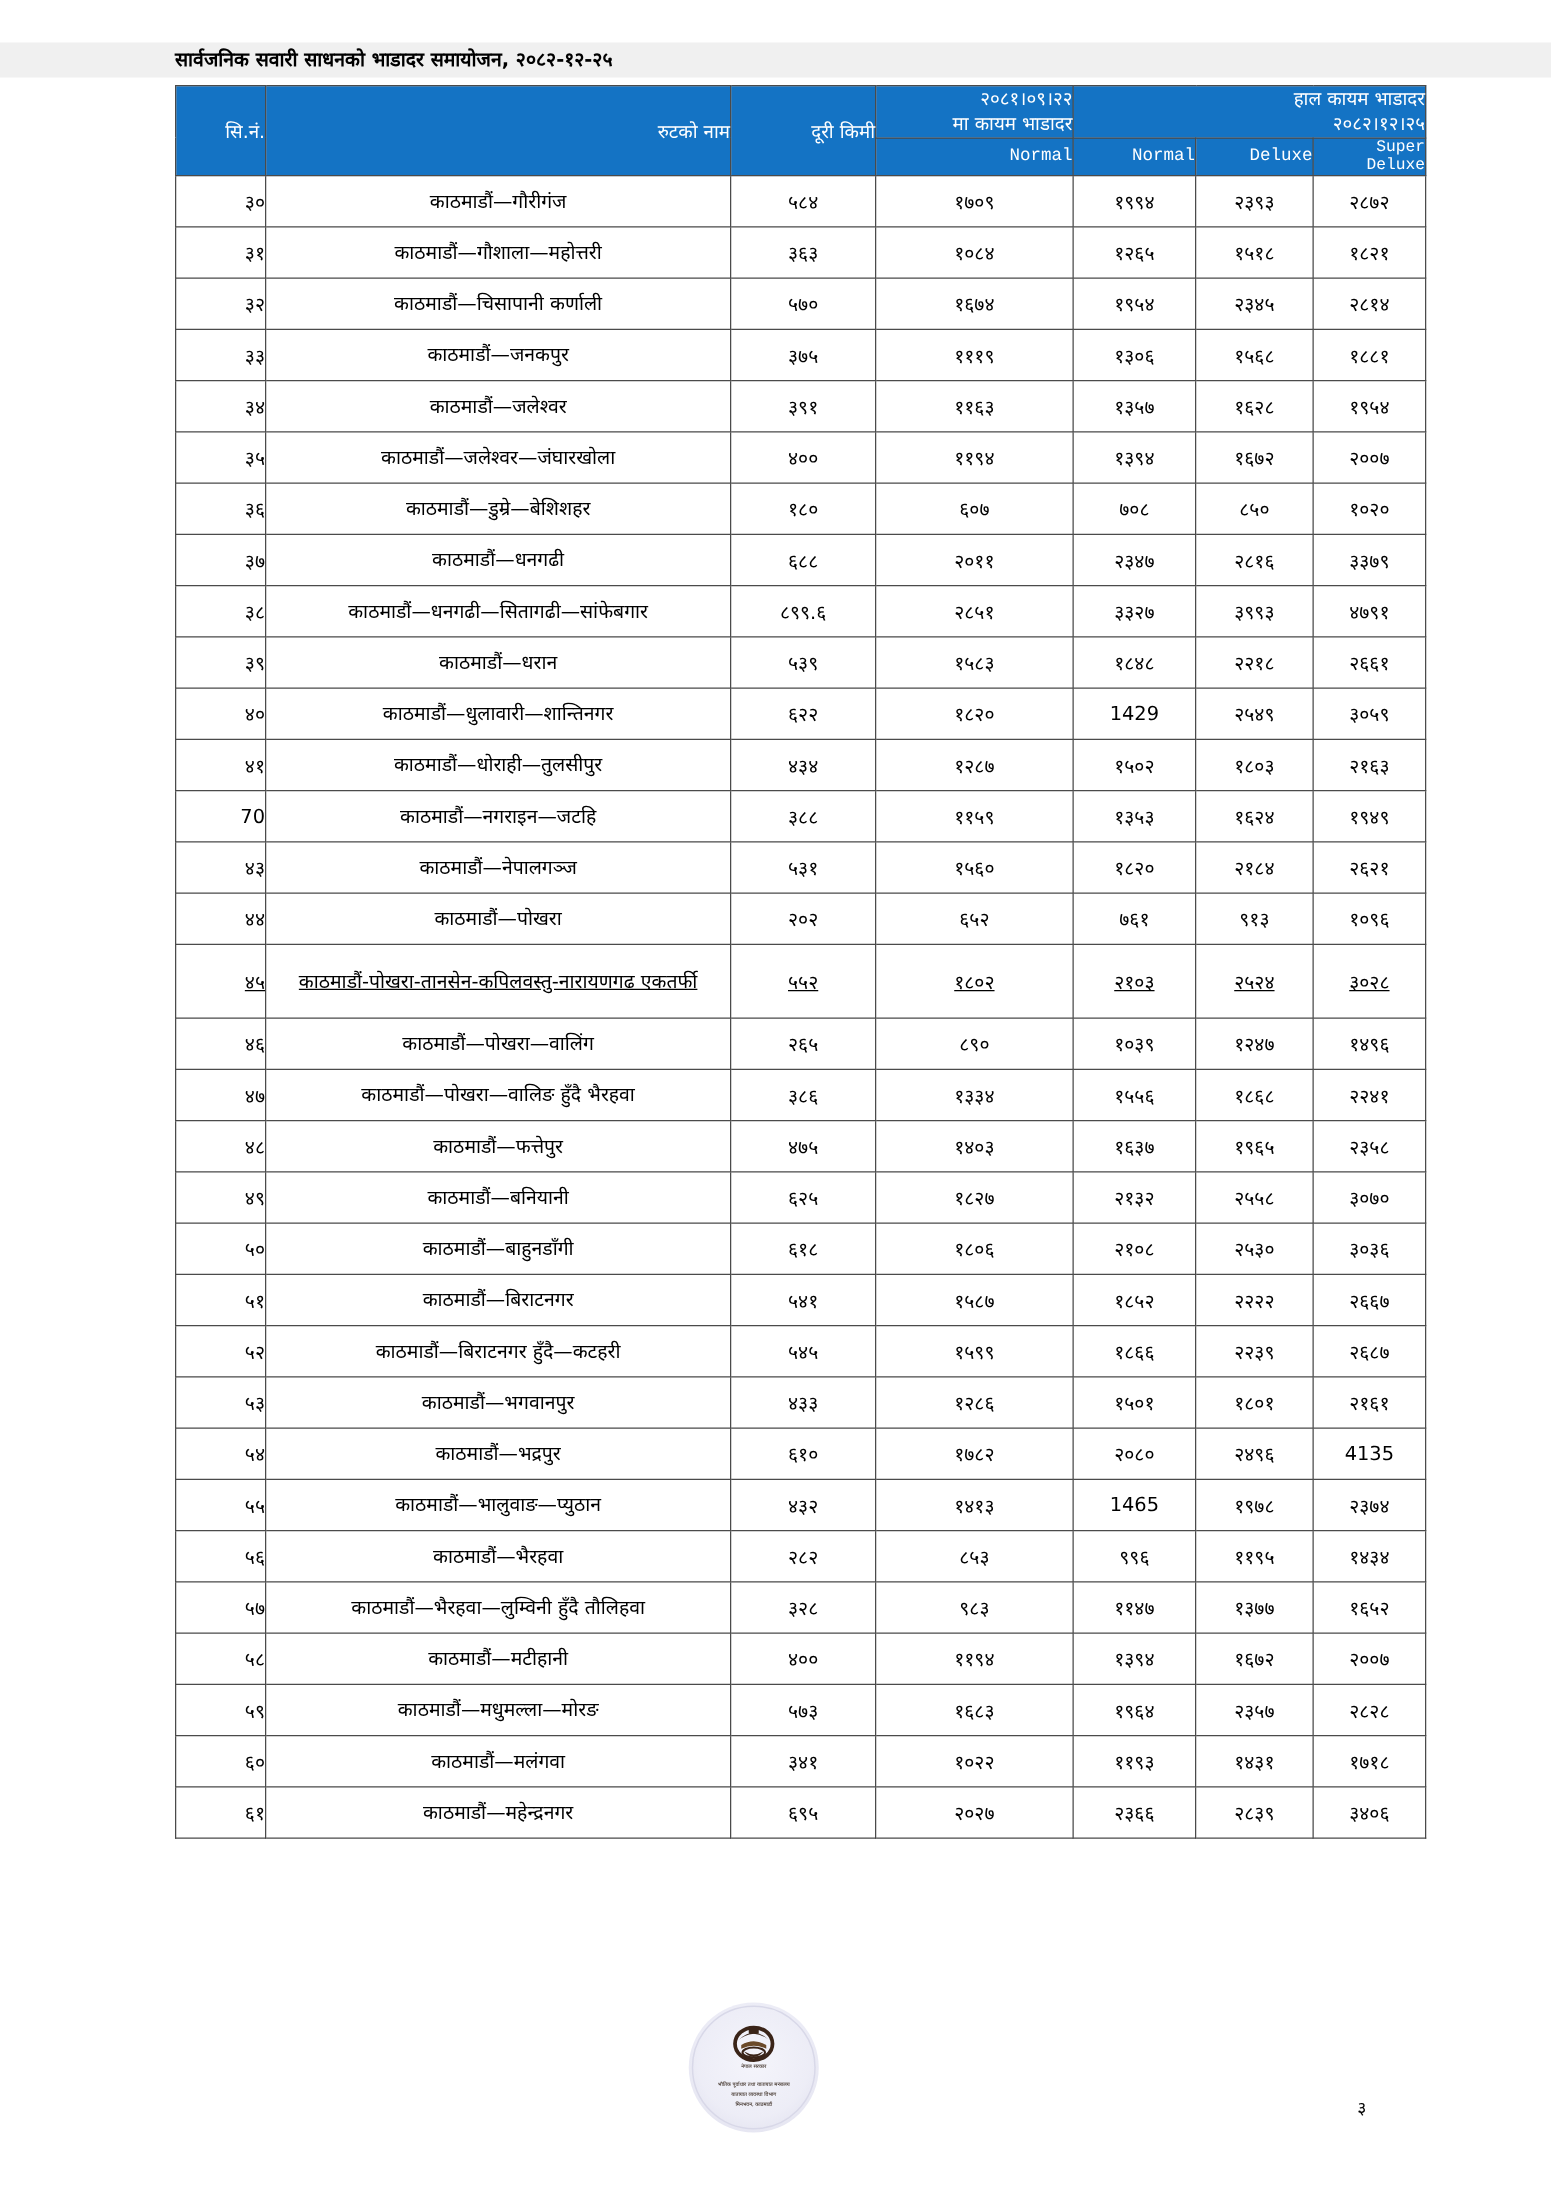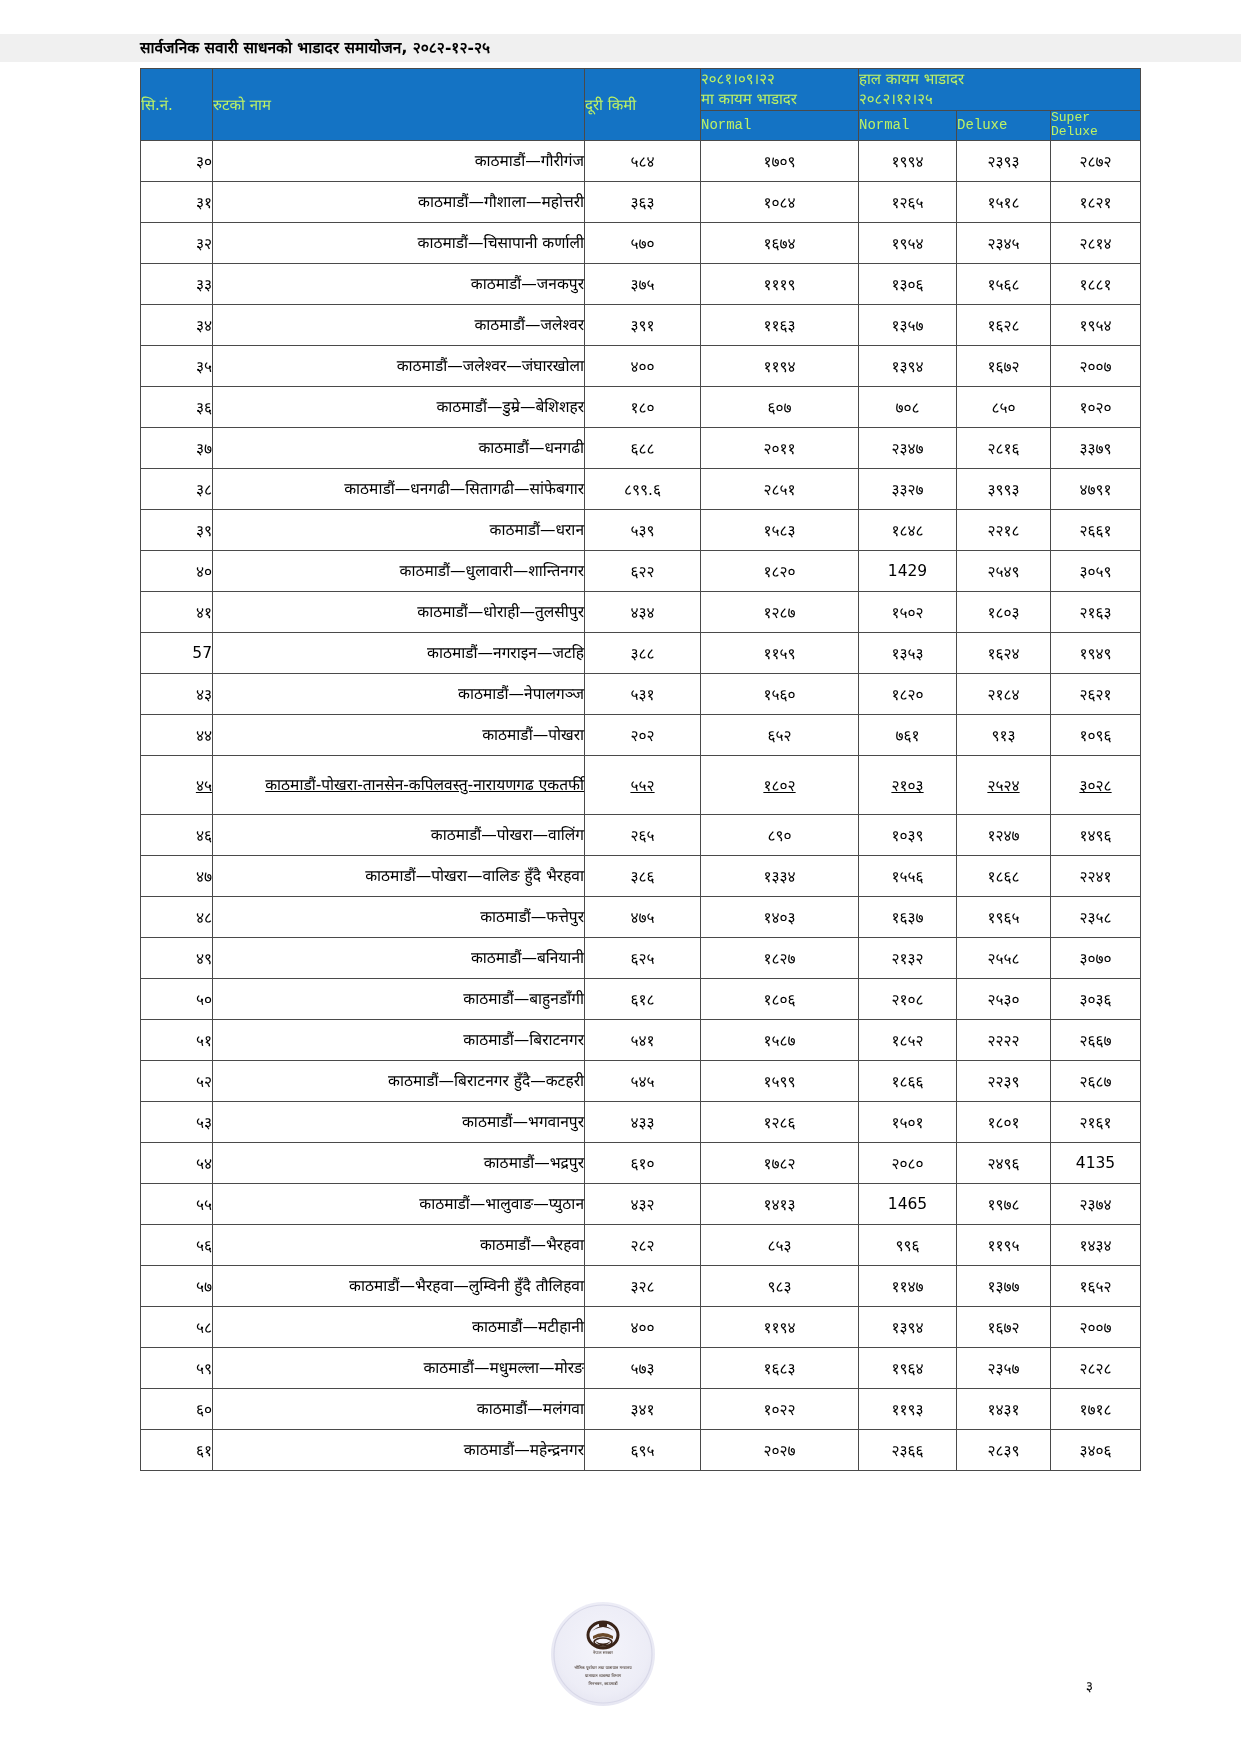--- a/index.html
+++ b/index.html
@@ -57,24 +57,24 @@
     table-layout: fixed;
   }
   table.fare th, table.fare td {
     border: 1px solid #4a4a4a;
     padding: 0;
     vertical-align: middle;
   }
 
   thead th {
     background: #1473c4;
-    color: #bef264;
+    color: #ffffff;
     font-family: "DejaVu Sans", "Liberation Sans", sans-serif;
     font-weight: normal;
-    text-align: left;
+    text-align: right;
     line-height: 1.35;
     border: 1px solid #ffffff;
   }
   thead th.h-nep {
     font-size: 15px;
   }
   thead th.h-lat {
     font-size: 14px;
     font-family: Liberation Mono, monospace;
     margin-left: 17px;
@@ -99,21 +99,21 @@
     background: #ffffff;
     color: #000000;
     font-family: "DejaVu Sans", "Liberation Sans", sans-serif;
     font-size: 15.5px;
     height: 40px;
   }
   td.sn {
     text-align: right;
   }
   td.route {
-    text-align: right;
+    text-align: center;
     padding-left: 10px;
     padding-right: 6px;
     line-height: 1.32;
   }
   td.num {
     text-align: center;
   }
   tr.tall td { height: 58px; text-decoration: underline; }
 
   
@@ -289,21 +289,21 @@
           <tr>
             <td class="sn">४१</td>
             <td class="route">काठमाडौं—धोराही—तुलसीपुर</td>
             <td class="num">४३४</td>
             <td class="num">१२८७</td>
             <td class="num">१५०२</td>
             <td class="num">१८०३</td>
             <td class="num">२१६३</td>
           </tr>
           <tr>
-            <td class="sn">57</td>
+            <td class="sn">70</td>
             <td class="route">काठमाडौं—नगराइन—जटहि</td>
             <td class="num">३८८</td>
             <td class="num">११५९</td>
             <td class="num">१३५३</td>
             <td class="num">१६२४</td>
             <td class="num">१९४९</td>
           </tr>
           <tr>
             <td class="sn">४३</td>
             <td class="route">काठमाडौं—नेपालगञ्ज</td>

